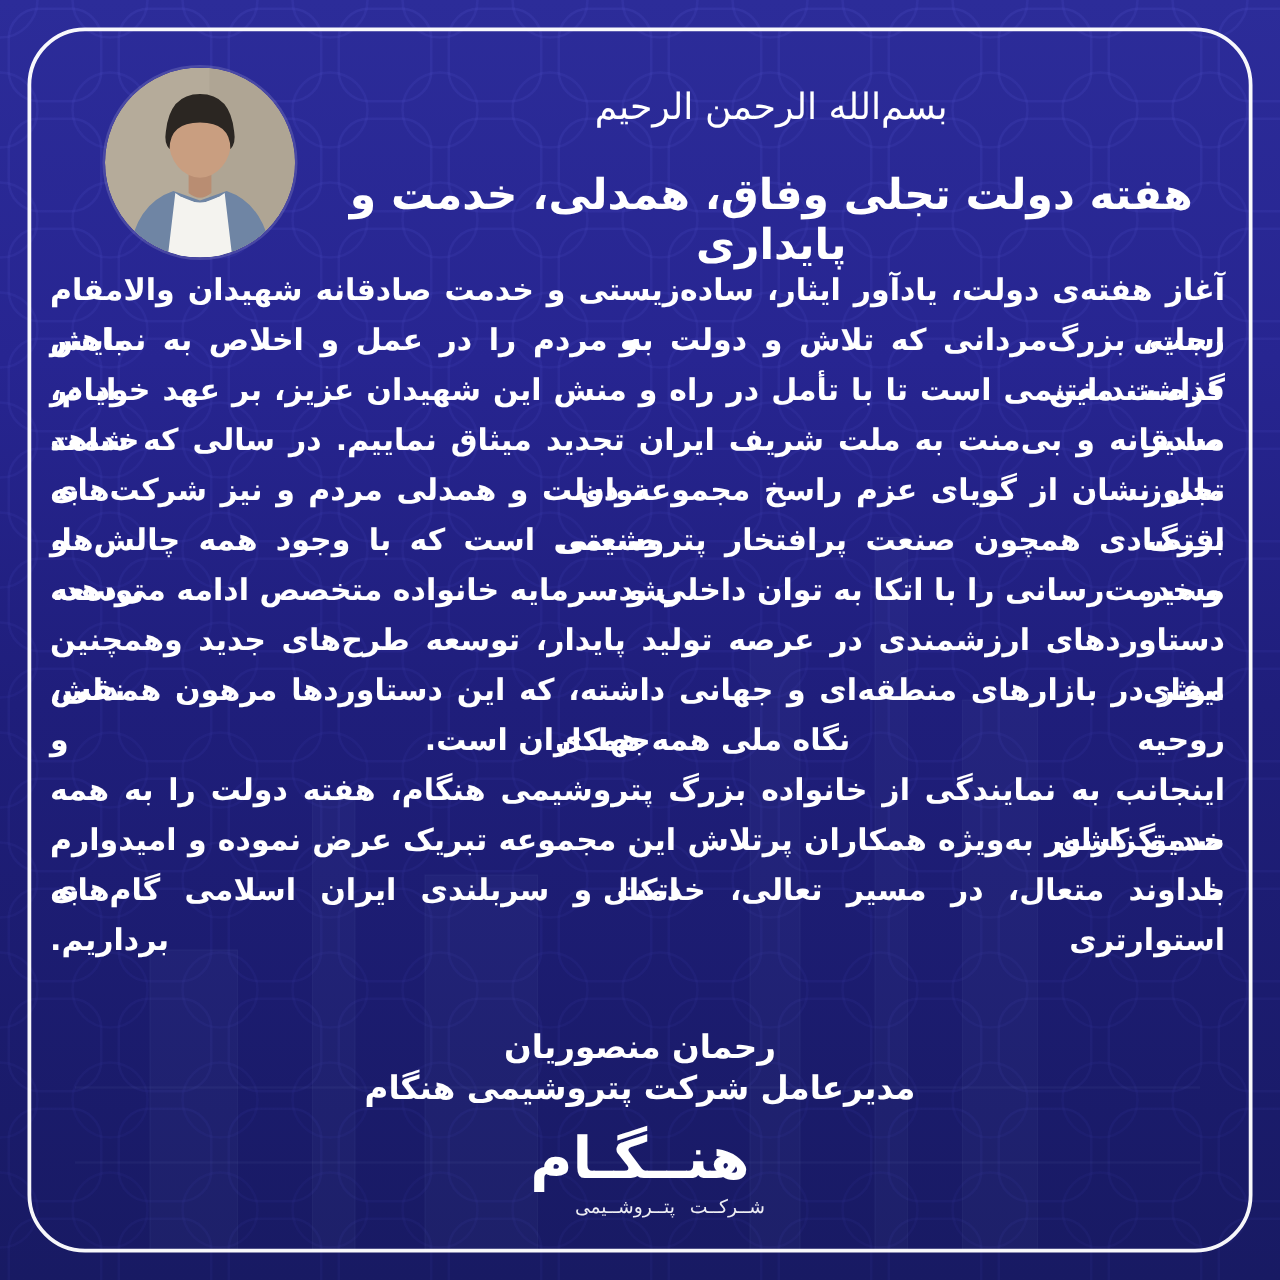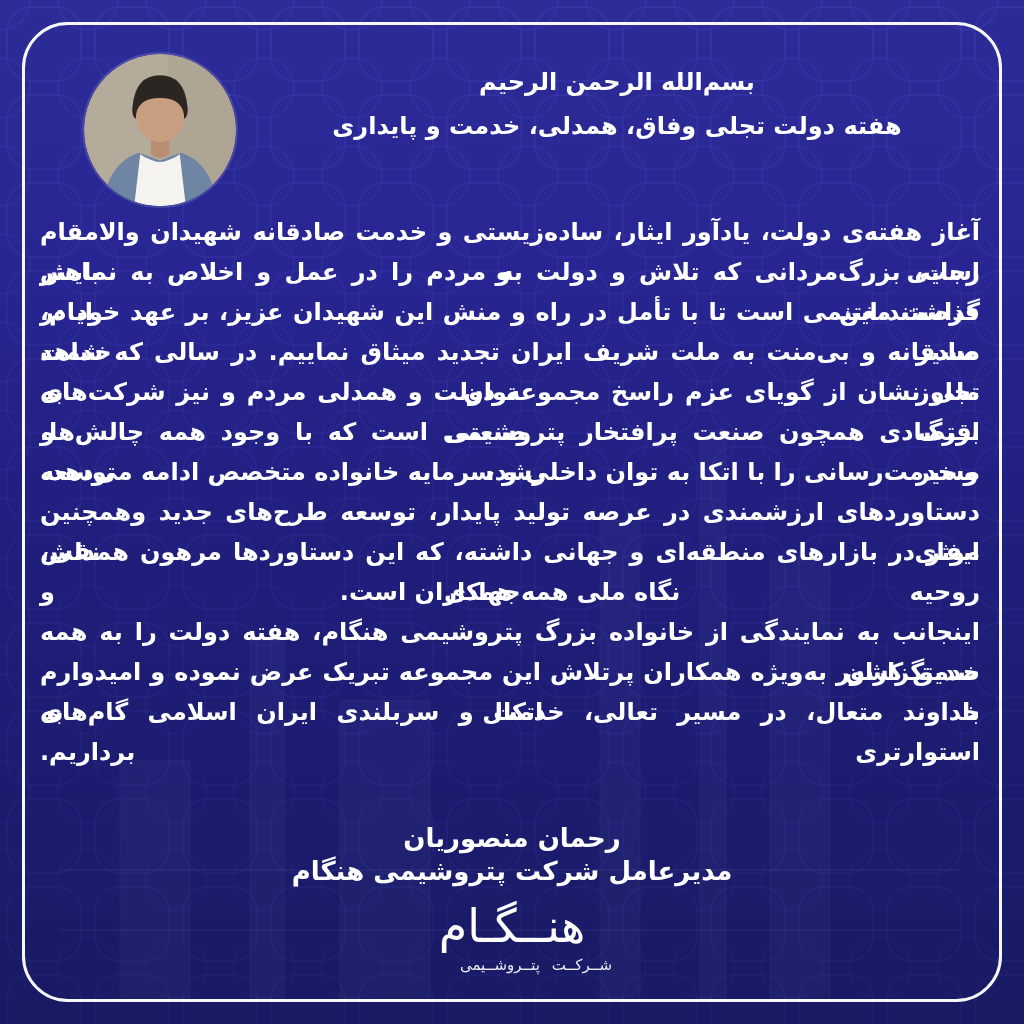--- a/index.html
+++ b/index.html
@@ -21,22 +21,22 @@
 
   .avatar {
     position:absolute; left:84px; top:54px;
     width:152px; height:152px; border-radius:50%;
     overflow:hidden; box-shadow:0 0 0 2px rgba(255,255,255,0.15);
   }
   .header-text {
     position:absolute; top:68px; right:40px; left:250px;
     text-align:center;
   }
-  .bismillah { font-size:24px; font-weight:bold; letter-spacing:0px; }
-  .subtitle  { font-size:24px; font-weight:bold; margin-top:16px; }
+  .bismillah { font-size:29px; font-weight:normal; letter-spacing:0px; }
+  .subtitle  { font-size:34px; font-weight:bold; margin-top:34px; }
 
   .body-text {
     position:absolute; top:212px; left:40px; right:44px;
   }
   .line {
     height:40px; line-height:40px;
     font-size:24px; font-weight:bold;
     text-align:justify; text-align-last:justify;
   }
   .line.center { text-align:center; text-align-last:center; }
@@ -45,21 +45,21 @@
     position:absolute; top:822px; left:0; right:0;
     text-align:center; font-weight:bold;
   }
   .sig-name  { font-size:26px; line-height:33px; }
   .sig-title { font-size:26px; line-height:33px; }
 
   .logo {
     position:absolute; top:900px; left:0; right:0;
     text-align:center;
   }
-  .logo-wordmark { font-size:46px; font-weight:normal; line-height:52px;text-align:center; }
+  .logo-wordmark { font-size:46px; font-weight:bold; line-height:52px;text-align:center; }
   .logo-tagline  { font-size:15px; opacity:0.92; margin-top:4px; word-spacing:7px;padding-left:48px; }
 </style>
 </head>
 <body>
 
 <div class="canvas">
 
   <svg class="pattern-layer" width="1024" height="1024">
     <defs>
       <pattern id="tile" width="88" height="88" patternUnits="userSpaceOnUse">

